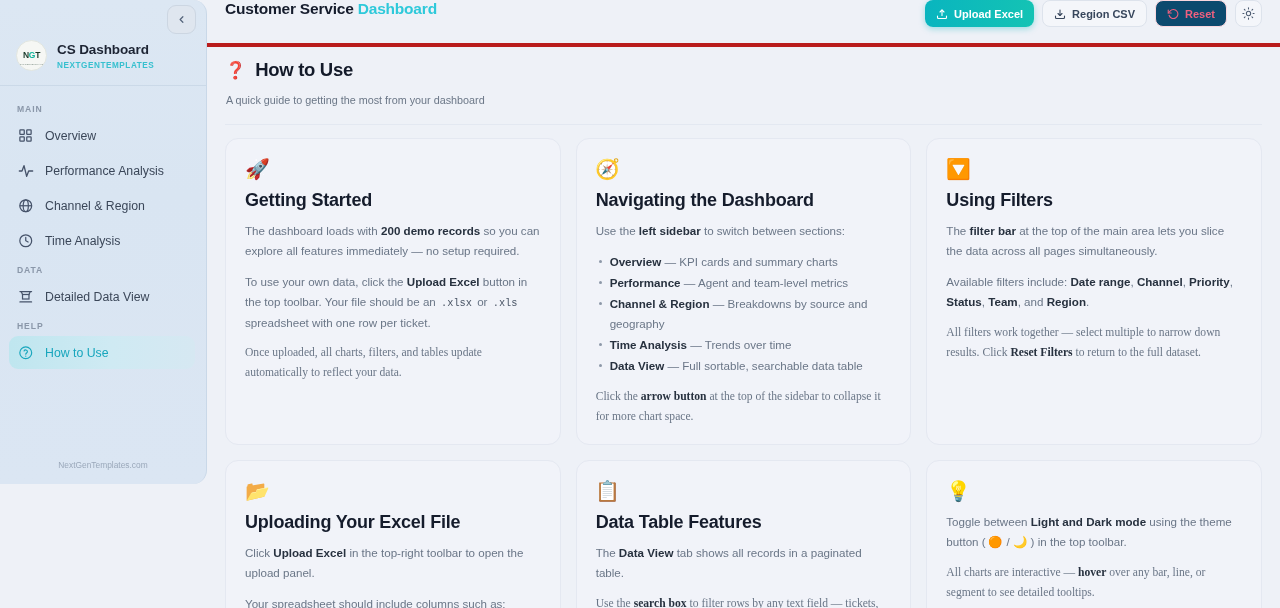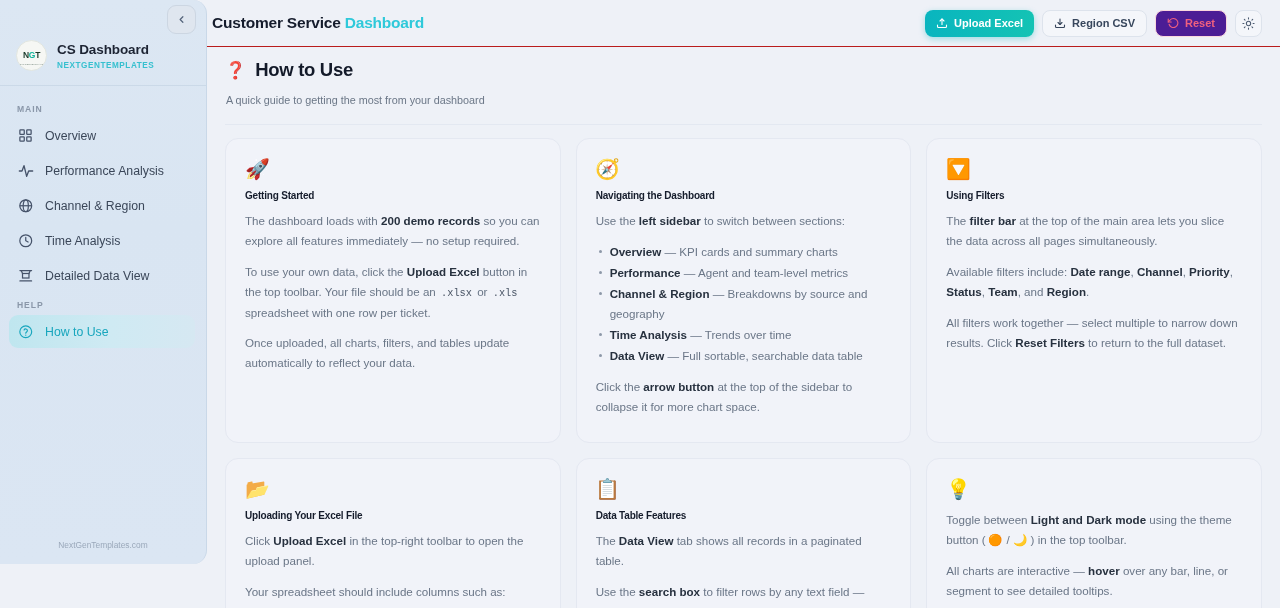--- a/index.html
+++ b/index.html
@@ -6,21 +6,21 @@
   html, body {
     width: 1280px; height: 608px;
     overflow: hidden;
     font-family: "Liberation Sans", sans-serif;
     background: #eef1f7;
   }
   .app { display: flex; width: 1280px; height: 608px; position: relative; }
 
   
   .sidebar {
-    width: 207px; height: 564px;
+    width: 207px; height: 484px;
     background: linear-gradient(180deg,#dce7f3 0%, #d9e5f2 40%, #dbe6f3 100%);
     border-right: 1px solid #c9d8e8;
     border-top-right-radius: 14px;
     border-bottom-right-radius: 14px;
     position: relative;
     display: flex; flex-direction: column;
     flex: 0 0 207px;
   }
   .collapse-btn {
     position: absolute; top: 5px; right: 10px;
@@ -82,42 +82,42 @@
     text-align:center; font-size:8.4px; color:#9aa8ba;
     padding-bottom: 14px;
   }
 
   
   .main { flex: 1; height: 608px; display:flex; flex-direction: column; background:#eef1f7; position:relative; }
 
   .topbar {
     height: 47px; flex: 0 0 47px;
     background: #eef1f7;
-    border-bottom: 1px solid #b91c1c;
-    display:flex; align-items:center; justify-content: space-between;
-    padding: 0 18px 0 5px;
+    border-bottom: 4px solid #b91c1c;
+    display:flex; align-items:flex-start; justify-content: space-between;
+    padding: 0 18px 0 18px;
   }
   .app-title { font-size: 15.5px; font-weight: 700; color:#151c2c; letter-spacing:-0.2px; }
   .app-title .accent { color:#2ec9da; }
 
   .actions { display:flex; align-items:center; gap: 8px; }
   .btn {
     display:flex; align-items:center; gap: 6px;
     height: 27px; padding: 0 11px; border-radius: 8px;
     font-size: 11px; font-weight: 600; cursor:pointer;
     border: 1px solid transparent; white-space: nowrap;
   }
   .btn svg { display:block; }
   .btn-primary {
     background: linear-gradient(90deg,#09b5bf,#14c3b4);
     color:#ffffff; border:none;
     box-shadow: 0 2px 6px rgba(10,180,190,.35);
   }
   .btn-ghost { background:#f4f6fa; color:#37465c; border:1px solid #dde3ec; }
-  .btn-danger { background:#4c1d95; color:#f0607f; border:1px solid #fad7de; }
+  .btn-danger { background:#0c4a6e; color:#f0607f; border:1px solid #fad7de; }
   .btn-icon {
     width:27px; height:27px; padding:0; justify-content:center;
     background:#f4f6fa; color:#4b5a70; border:1px solid #dde3ec; border-radius:8px;
   }
 
   .page-head { padding: 12px 18px 8px 18px; }
   .page-title-row { display:flex; align-items:center; gap: 9px; }
   .page-title-icon { font-size: 17px; line-height:1; }
   .page-title { font-size: 18.5px; font-weight: 700; color:#131a29; letter-spacing:-0.3px; }
   .page-sub { font-size: 10.8px; color:#6b7787; margin-top: 13px; margin-left: 1px; }
@@ -129,25 +129,25 @@
     gap: 15px;
   }
   .card {
     background:#f1f3f9;
     border: 1px solid #e4e8f1;
     border-radius: 13px;
     padding: 20px 19px 18px 19px;
     min-height: 305px;
   }
   .card-icon { font-size: 20px; line-height:1; margin-bottom: 11px; display:block; }
-  .card-title { font-size: 10px; font-weight: 700; color:#151c2c; letter-spacing:-0.2px; margin-bottom: 10px; }
+  .card-title { font-size: 18px; font-weight: 700; color:#151c2c; letter-spacing:-0.2px; margin-bottom: 10px; }
   .card p {
     font-size: 11.6px; line-height: 1.72; color:#6a7687; margin-bottom: 11px;
   }
-  .card p:last-child { margin-bottom: 0; }
+  .card p:last-child { margin-bottom: 0; font-family: Liberation Serif, serif; }
   .card b, .card strong { color:#27313f; font-weight:700; }
   .card code {
     font-family: "Liberation Mono", monospace;
     font-size: 10.3px; color:#4a5566; padding: 0 2px;
   }
   .card ul { list-style: none; margin: 0 0 11px 0; padding: 0; }
   .card li {
     font-size: 11.6px; line-height: 1.72; color:#6a7687;
     padding-left: 14px; position: relative; margin-bottom: 1px;
   }
@@ -223,20 +223,21 @@
       <div class="nav-item">
         <span class="ic">
           <svg width="15.5" height="15.5" viewBox="0 0 24 24" fill="none" stroke="currentColor" stroke-width="1.9" stroke-linecap="round">
               <circle cx="12" cy="12" r="9.2"></circle>
               <polyline points="12 6.8 12 12 15.6 14"></polyline>
             </svg>
         </span>
         <span>Time Analysis</span>
       </div>
 
+      <div class="nav-section">DATA</div>
 
       <div class="nav-item">
         <span class="ic">
           <svg width="15.5" height="15.5" viewBox="0 0 24 24" fill="none" stroke="currentColor" stroke-width="1.9" stroke-linecap="round">
               <line x1="3" y1="4" x2="21" y2="4"></line>
               <line x1="3" y1="20" x2="21" y2="20"></line>
               <rect x="7" y="8.5" width="10" height="7"></rect>
               <line x1="7" y1="8.5" x2="5" y2="4"></line>
               <line x1="17" y1="8.5" x2="19" y2="4"></line>
             </svg>

